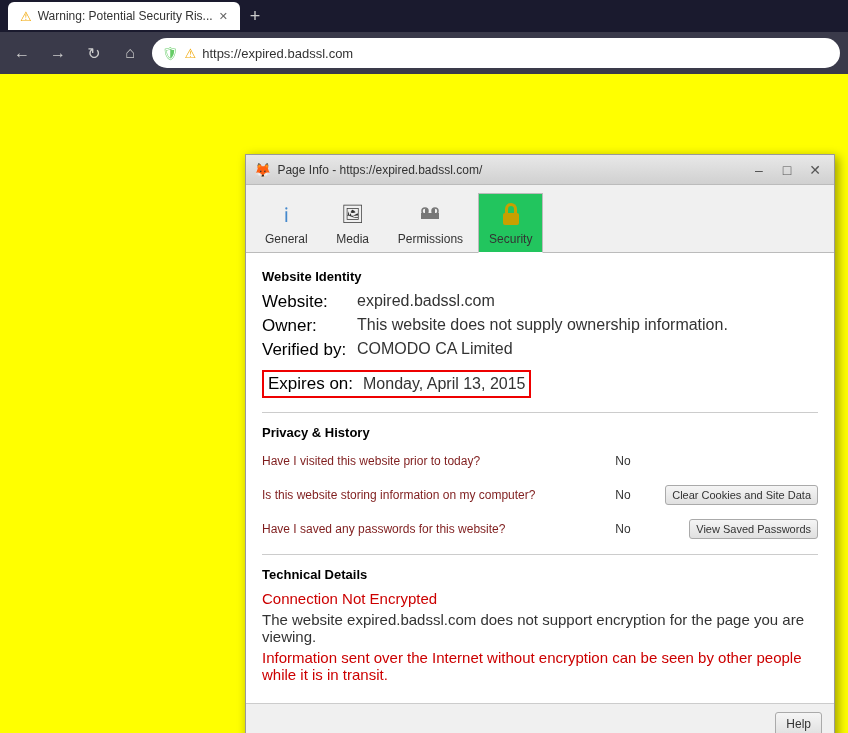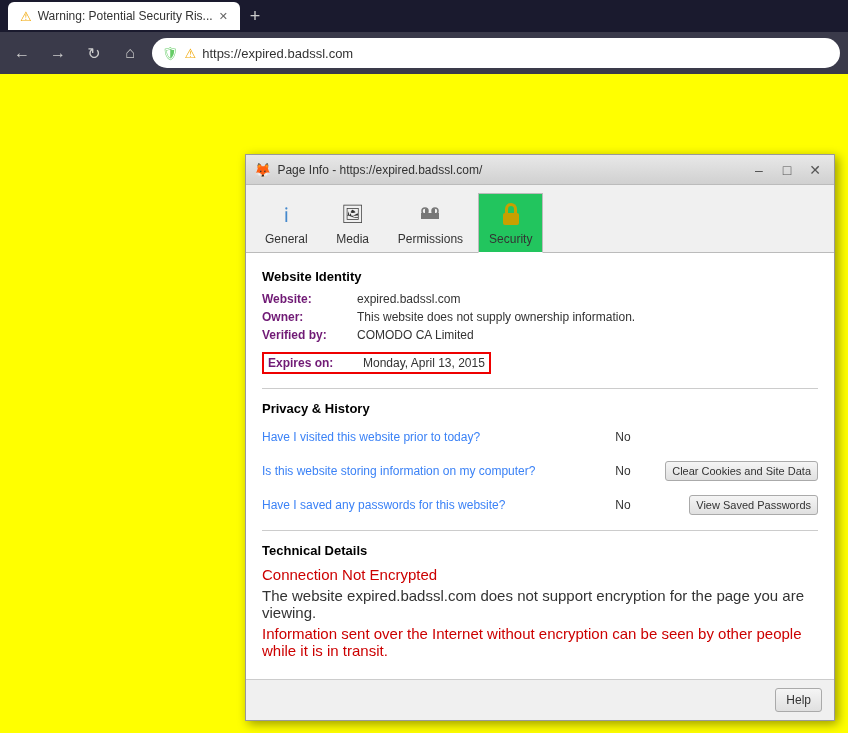--- a/index.html
+++ b/index.html
@@ -184,28 +184,28 @@
       color: #000;
       margin-bottom: 8px;
     }
 
     .info-row {
       display: flex;
       margin-bottom: 4px;
     }
     .info-label {
       width: 95px;
-      color: #701a75;
-      font-weight: bold;
-      font-size: 12px;
+      color: #000000;
+      font-weight: normal;
+      font-size: 17px;
       flex-shrink: 0;
     }
     .info-value {
       color: #333;
-      font-size: 12px;
+      font-size: 16px;
     }
 
     .expires-box {
       display: inline-flex;
       align-items: center;
       border: 2px solid #e00;
       padding: 2px 4px;
       margin-top: 4px;
       margin-bottom: 2px;
     }
@@ -237,21 +237,21 @@
     }
     .privacy-row {
       display: flex;
       align-items: center;
       margin-bottom: 8px;
       min-height: 26px;
     }
     .privacy-question {
       flex: 1;
       font-size: 12px;
-      color: #3b82f6;
+      color: #7f1d1d;
     }
     .privacy-answer {
       width: 40px;
       font-size: 12px;
       color: #333;
       text-align: center;
     }
     .privacy-action {
       width: 175px;
       text-align: right;

